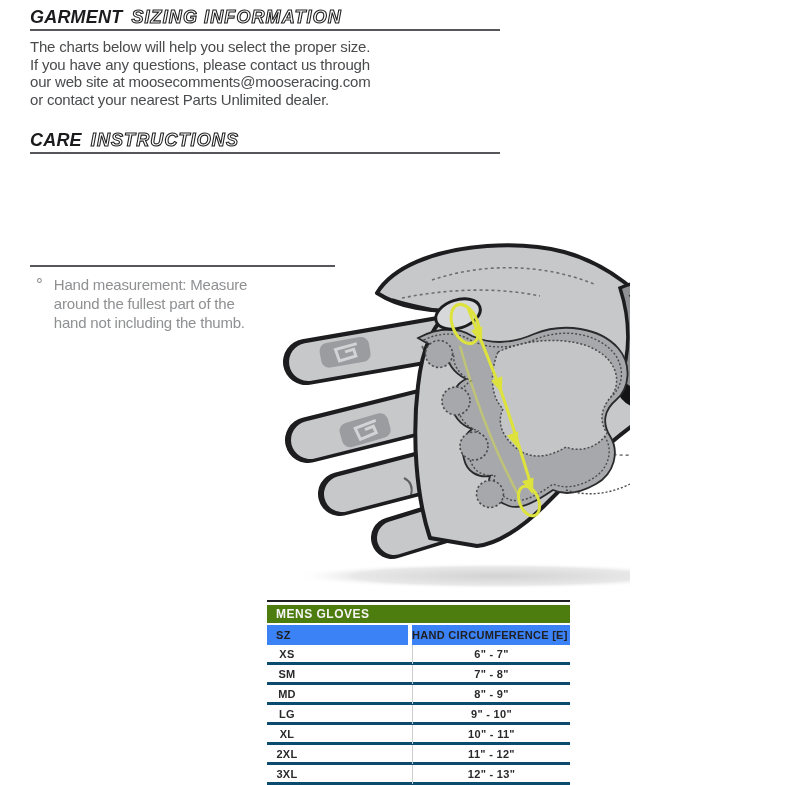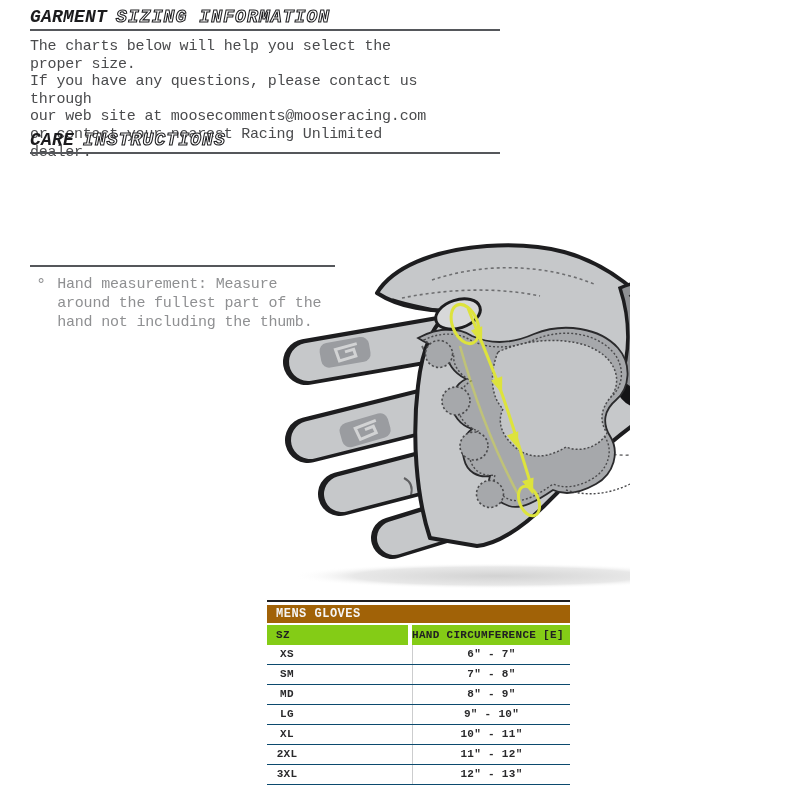--- a/index.html
+++ b/index.html
@@ -1,19 +1,19 @@
 <!DOCTYPE html>
 <html><head>
 <meta charset="utf-8">
 <style>
   * { margin:0; padding:0; box-sizing:border-box; }
   html,body { background:#ffffff; }
   .page {
     position:relative; width:630px; height:785px; background:#ffffff;
-    font-family:Liberation Mono, monospace; overflow:hidden;
+    font-family:Liberation Sans, sans-serif; overflow:hidden;
   }
 
   
   .sec-head { position:absolute; left:30px; white-space:nowrap; font-style:italic; font-size:18px; color:#1b1b1d; }
   .head-bold { font-weight:800; letter-spacing:.2px; margin-right:9px; }
   .head-outline { font-weight:700; letter-spacing:1.1px; color:#ffffff; -webkit-text-stroke:1.1px #232325; }
   .rule { position:absolute; left:30px; height:2px; background:#55575b; }
 
   
   .para { position:absolute; left:30px; font-size:15px; line-height:17.6px;
@@ -22,45 +22,45 @@
   .bullet-row { position:absolute; left:36px; top:275px; display:flex; color:#8f9092; }
   .bullet-marker { font-size:17px; line-height:19px; margin-right:11px; }
   .bullet-text { font-size:15px; line-height:19px; letter-spacing:-0.2px; white-space:pre-line; }
 
   
   .glove-wrap { position:absolute; left:282px; top:238px; width:504px; height:356px; }
 
   
   .sizing-table { position:absolute; left:267px; top:600px; width:303px; }
   .tbl-top-rule { height:2px; background:#1f1f21; margin-bottom:3px; }
-  .tbl-title { height:18px; background:#a16207; color:#f5f5f5; font-weight:bold;
+  .tbl-title { height:18px; background:#4d7c0f; color:#f5f5f5; font-weight:bold;
                font-size:12px; line-height:18px; padding-left:9px; letter-spacing:.5px; margin-bottom:2px; }
   .tbl-header { display:grid; grid-template-columns:141px 158px; column-gap:4px; height:20px; }
-  .tbl-header .hcell { background:#84cc16; color:#202022; font-weight:bold; font-size:11px; line-height:20px; letter-spacing:.3px; }
+  .tbl-header .hcell { background:#3b82f6; color:#202022; font-weight:bold; font-size:11px; line-height:20px; letter-spacing:.3px; }
   .tbl-header .hc-size { padding-left:9px; }
   .tbl-header .hc-hand { text-align:left; }
-  .trow { display:grid; grid-template-columns:145px 158px; height:20px; border-bottom:1px solid #0c4a6e; }
+  .trow { display:grid; grid-template-columns:145px 158px; height:20px; border-bottom:3px solid #0c4a6e; }
   .trow .c0 { font-weight:bold; font-size:11px; line-height:19px; color:#2a2a2c;
               width:36px; text-align:center; margin-left:2px; letter-spacing:.3px; }
   .trow .c1 { font-weight:bold; font-size:11px; line-height:19px; color:#2a2a2c;
               text-align:center; border-left:1px solid #cccdce; letter-spacing:.3px; }
 </style>
 </head>
 <body>
 
 <div class="page">
 
   <div class="sec-head" style="top:7px;">
     <span class="head-bold">GARMENT</span><span class="head-outline">SIZING INFORMATION</span>
   </div>
   <div class="rule" style="top:29px; width:470px;"></div>
   <div class="para" style="top:38px; width:420px;">The charts below will help you select the proper size.
 If you have any questions, please contact us through
 our web site at moosecomments@mooseracing.com
-or contact your nearest Racing Unlimited dealer.</div>
+or contact your nearest Parts Unlimited dealer.</div>
 
   <div class="sec-head" style="top:130px;">
     <span class="head-bold">CARE</span><span class="head-outline">INSTRUCTIONS</span>
   </div>
   <div class="rule" style="top:152px; width:470px;"></div>
 
   <div class="rule" style="top:265px; width:305px;"></div>
 
   <div class="bullet-row">
     <span class="bullet-marker">°</span>

